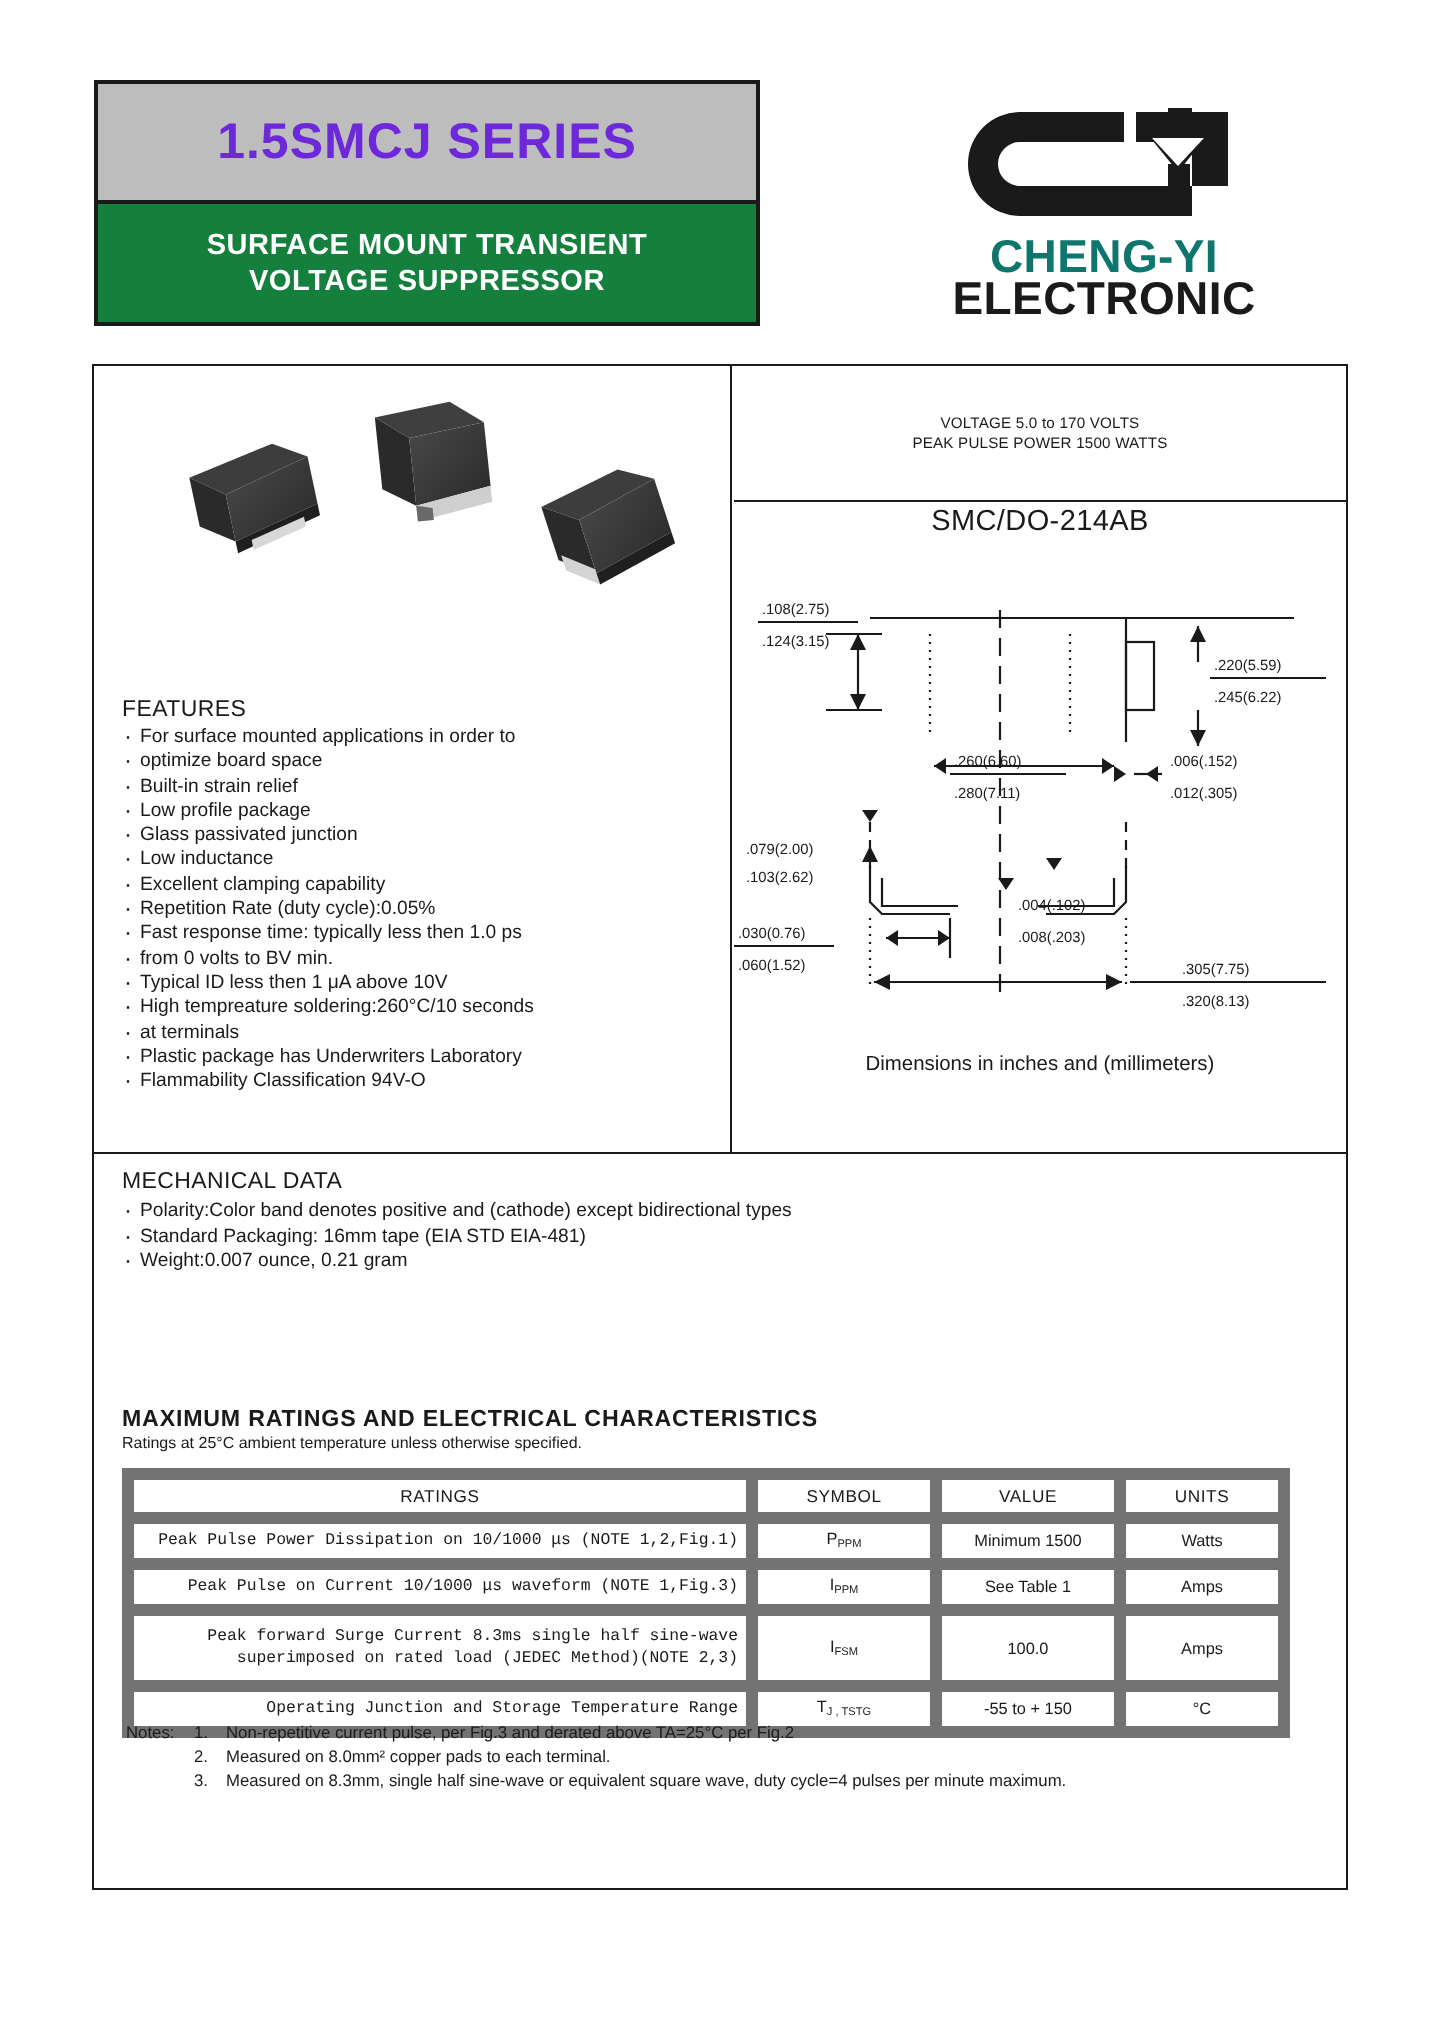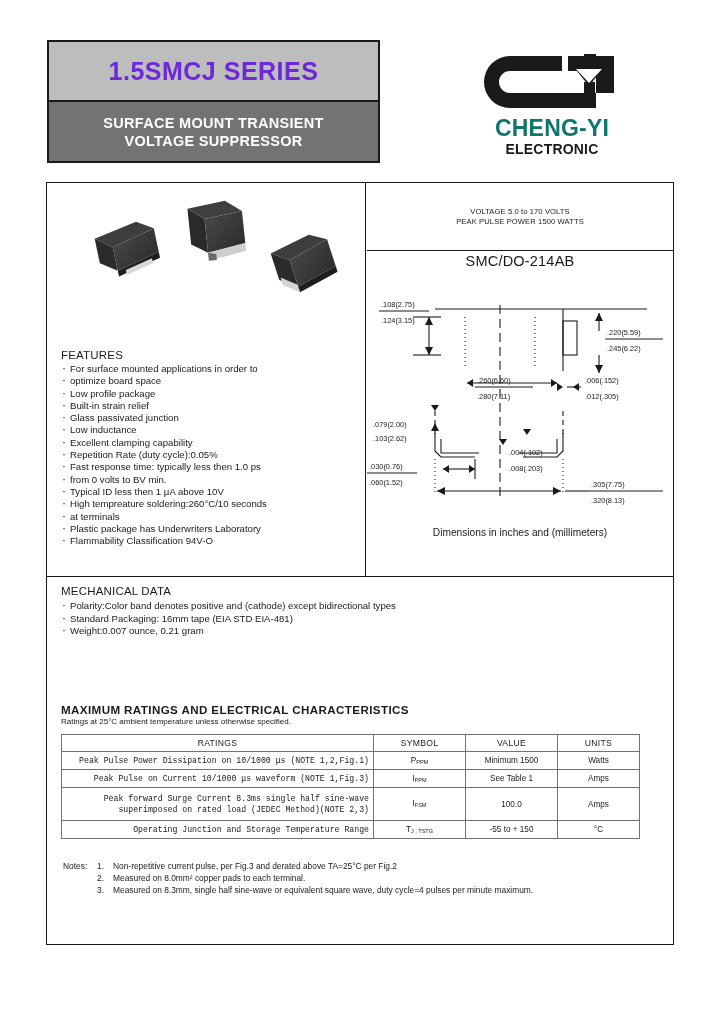--- a/index.html
+++ b/index.html
@@ -12,31 +12,31 @@
     overflow:hidden;
   }
   .page{position:absolute;left:0;top:0;width:720px;height:1012px;}
 
   
   .title-block{position:absolute;left:47px;top:40px;width:333px;height:123px;
     border:2px solid #1a1a1a;box-sizing:border-box;}
   .title-top{height:60px;background:#bdbdbd;border-bottom:2px solid #1a1a1a;
     display:flex;align-items:center;justify-content:center;box-sizing:border-box;}
   .title-top span{font-size:25px;font-weight:bold;letter-spacing:.5px;color:#6d28d9;}
-  .title-bottom{height:59px;background:#737373;display:flex;flex-direction:column;
+  .title-bottom{height:59px;background:#15803d;display:flex;flex-direction:column;
     align-items:center;justify-content:center;box-sizing:border-box;}
   .title-bottom span{color:#ffffff;font-size:14.5px;font-weight:bold;line-height:18px;
     letter-spacing:.3px;text-align:center;}
 
   
   .logo{position:absolute;left:452px;top:52px;width:200px;height:115px;}
   .logo-mark{width:152px;height:60px;margin:0 auto 4px auto;display:block;}
   .logo-name{text-align:center;font-size:23px;font-weight:bold;color:#0f766e;
     line-height:24px;letter-spacing:.2px;}
-  .logo-sub{text-align:center;font-size:14px;font-weight:bold;color:#1a1a1a;
+  .logo-sub{text-align:center;font-size:23px;font-weight:bold;color:#1a1a1a;
     line-height:19px;letter-spacing:.2px;}
 
   
   .frame{position:absolute;left:46px;top:182px;width:628px;height:763px;
     border:1.6px solid #1a1a1a;box-sizing:border-box;}
 
   .sec-top{position:absolute;left:0;top:0;width:100%;height:394px;
     border-bottom:1.6px solid #1a1a1a;box-sizing:border-box;}
   .vdiv{position:absolute;left:318px;top:0;width:0;height:394px;
     border-left:1.6px solid #1a1a1a;}
@@ -66,21 +66,21 @@
   .mech ul{margin:0;padding:0;list-style:none;}
   .mech li{font-size:9.6px;line-height:12.6px;padding-left:9px;position:relative;}
   .mech li:before{content:"\00B7";position:absolute;left:1px;top:-1px;font-size:12px;}
 
   
   .ratings{position:absolute;left:14px;top:520px;width:598px;}
   .ratings h3{margin:0;font-size:11.6px;font-weight:bold;letter-spacing:.4px;}
   .ratings .sub{font-size:8px;margin:1px 0 8px 0;}
 
   table.rt{border-collapse:collapse;width:578px;font-size:8.2px;table-layout:fixed;}
-  table.rt th,table.rt td{border:1px solid #737373;padding:3px 4px;font-weight:normal;
+  table.rt th,table.rt td{border:6px solid #737373;padding:3px 4px;font-weight:normal;
     vertical-align:middle;}
   table.rt th{text-align:center;font-size:8.6px;letter-spacing:.3px;}
   table.rt td.rat{text-align:right;padding-left:7px;line-height:11px;font-family:Liberation Mono, monospace;}
   table.rt td.ctr{text-align:center;}
   .c1{width:312px;} .c2{width:92px;} .c3{width:92px;} .c4{width:82px;}
   sub{font-size:.68em;vertical-align:-.25em;}
 
   .notes{position:absolute;left:16px;top:678px;width:600px;font-size:8.4px;
     line-height:11.8px;}
   .notes .nrow{display:flex;}
@@ -159,22 +159,22 @@
             <polygon points="20,46 62,38 62,44 20,52" fill="#1f1f1f"></polygon>
           </g>
         </svg>
       </div>
 
       <div class="features">
         <h3>FEATURES</h3>
         <ul>
           <li>For surface mounted applications in order to</li>
           <li style="padding-left:9px">optimize board space</li>
+          <li>Built-in strain relief</li>
           <li>Low profile package</li>
-          <li>Built-in strain relief</li>
           <li>Glass passivated junction</li>
           <li>Low inductance</li>
           <li>Excellent clamping capability</li>
           <li>Repetition Rate (duty cycle):0.05%</li>
           <li>Fast response time: typically less then 1.0 ps</li>
           <li style="padding-left:9px">from 0 volts to BV min.</li>
           <li>Typical ID less then 1 μA above 10V</li>
           <li>High tempreature soldering:260°C/10 seconds</li>
           <li style="padding-left:9px">at terminals</li>
           <li>Plastic package has Underwriters Laboratory</li>

